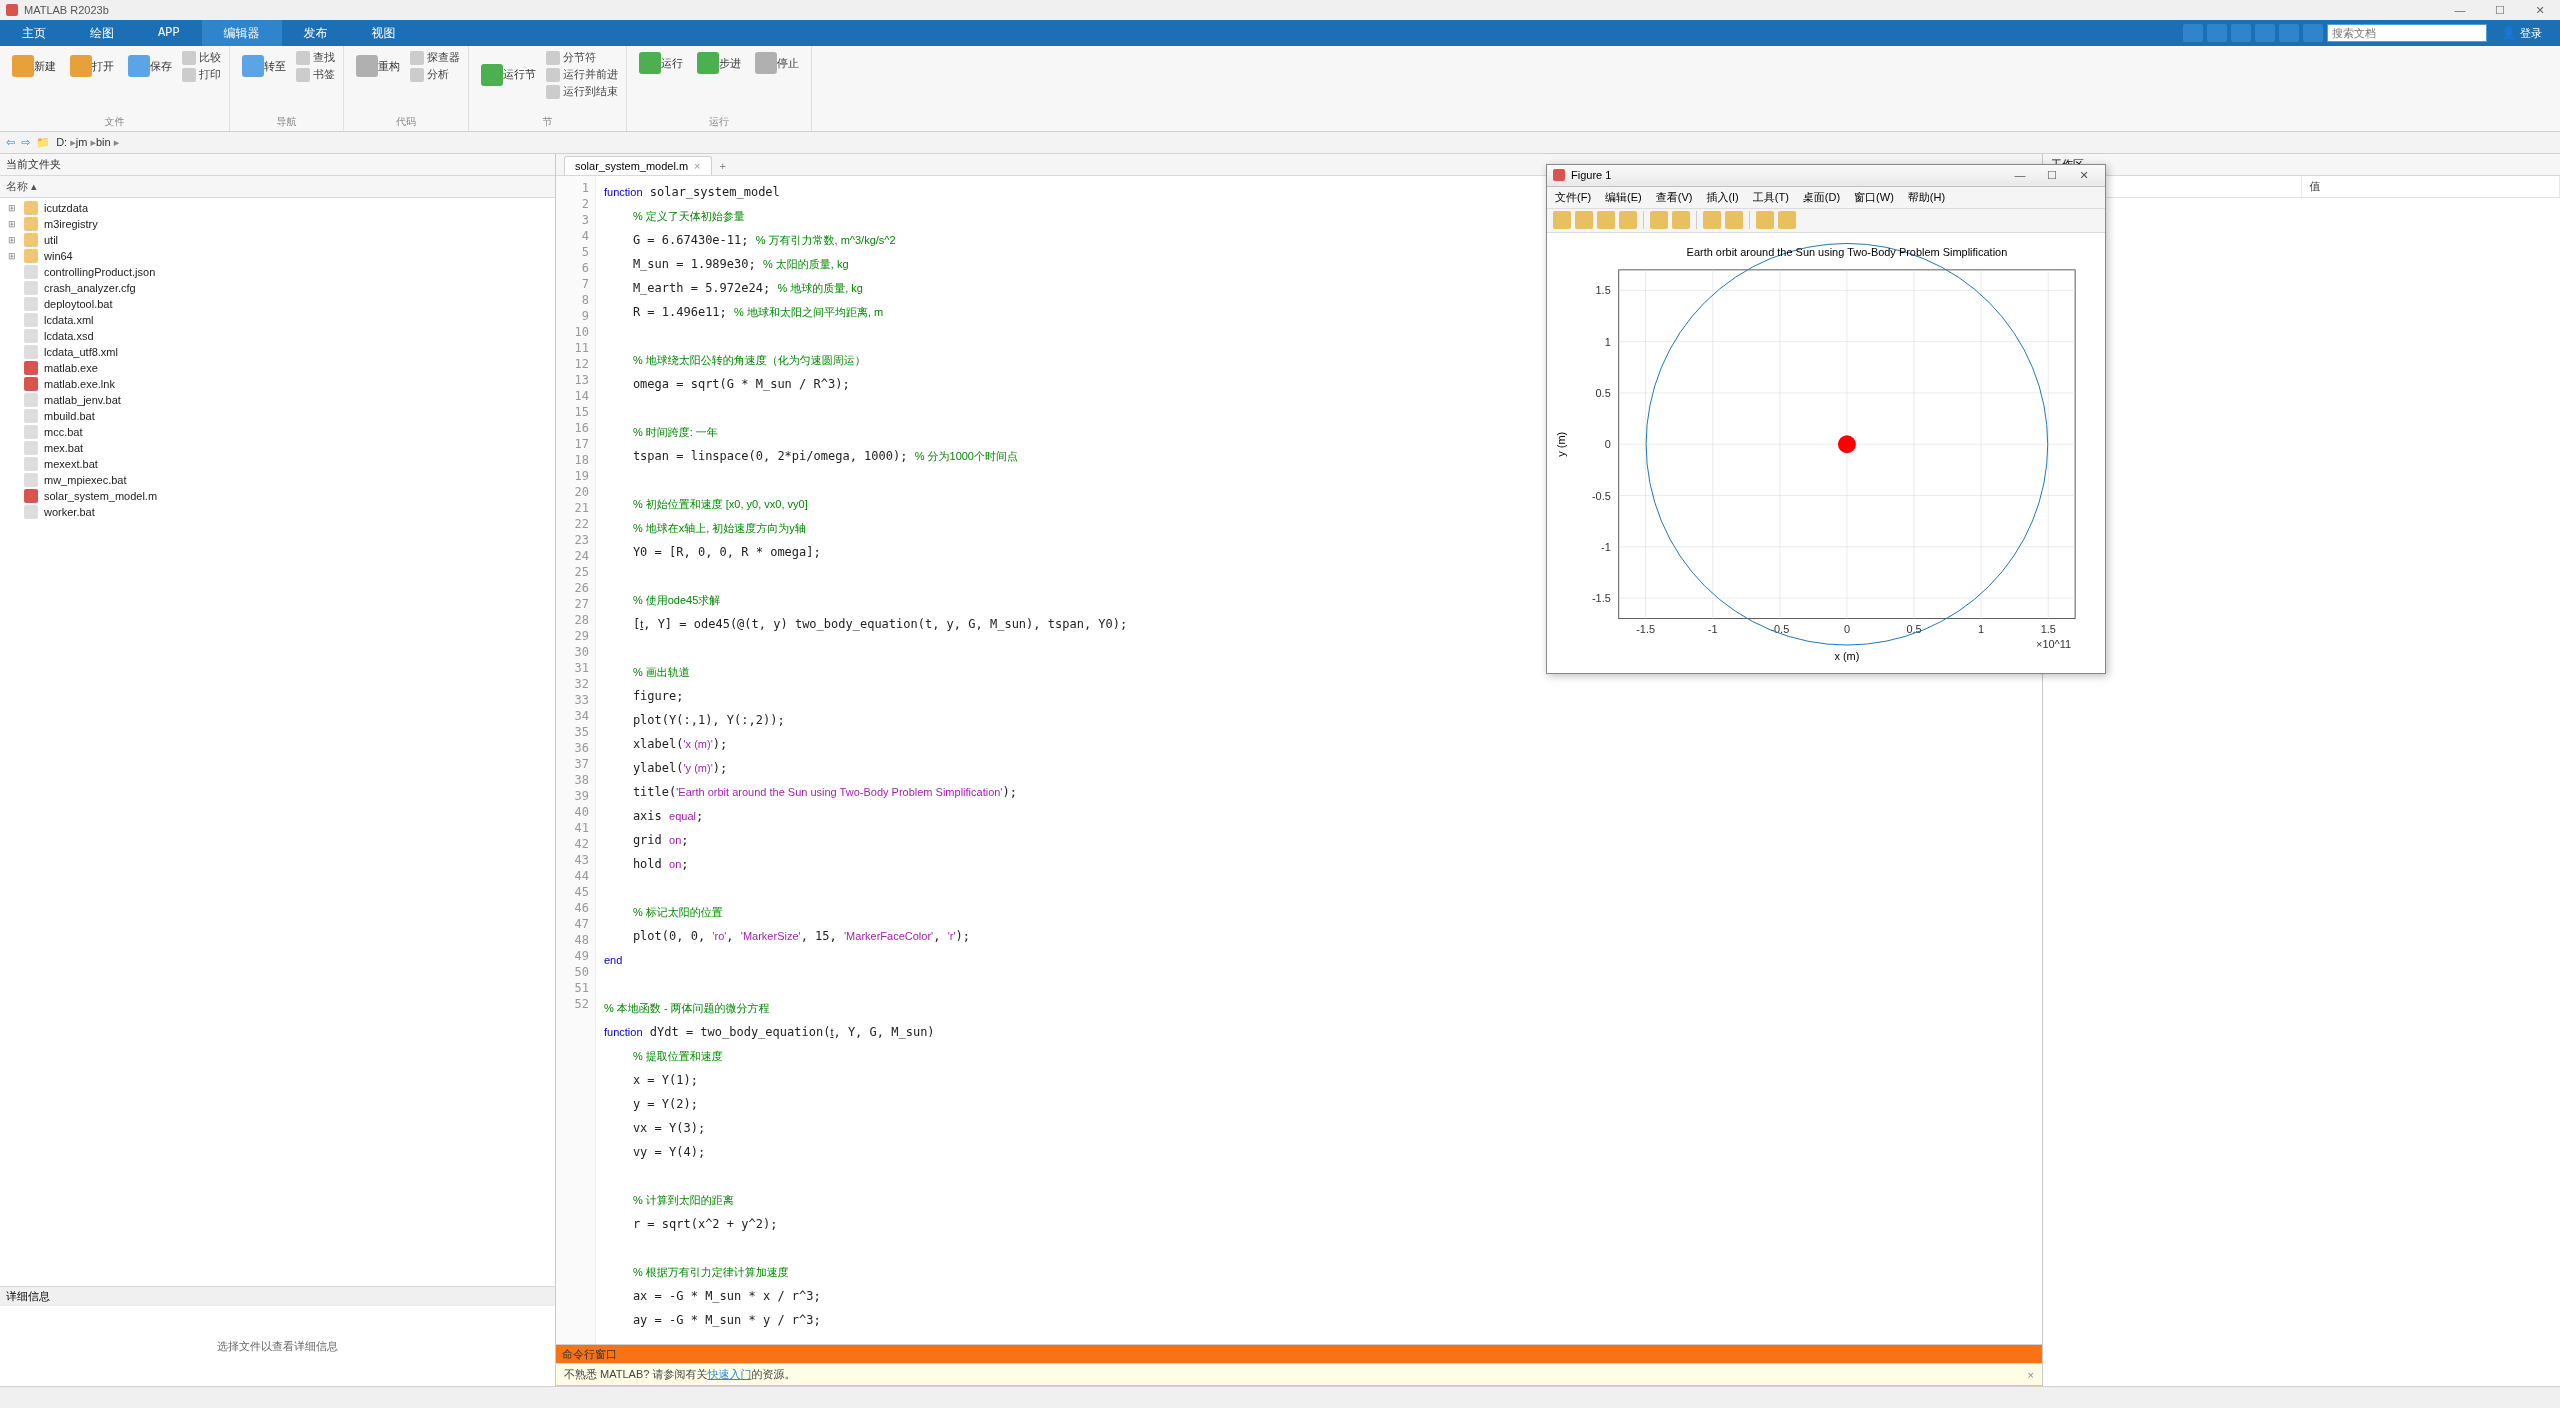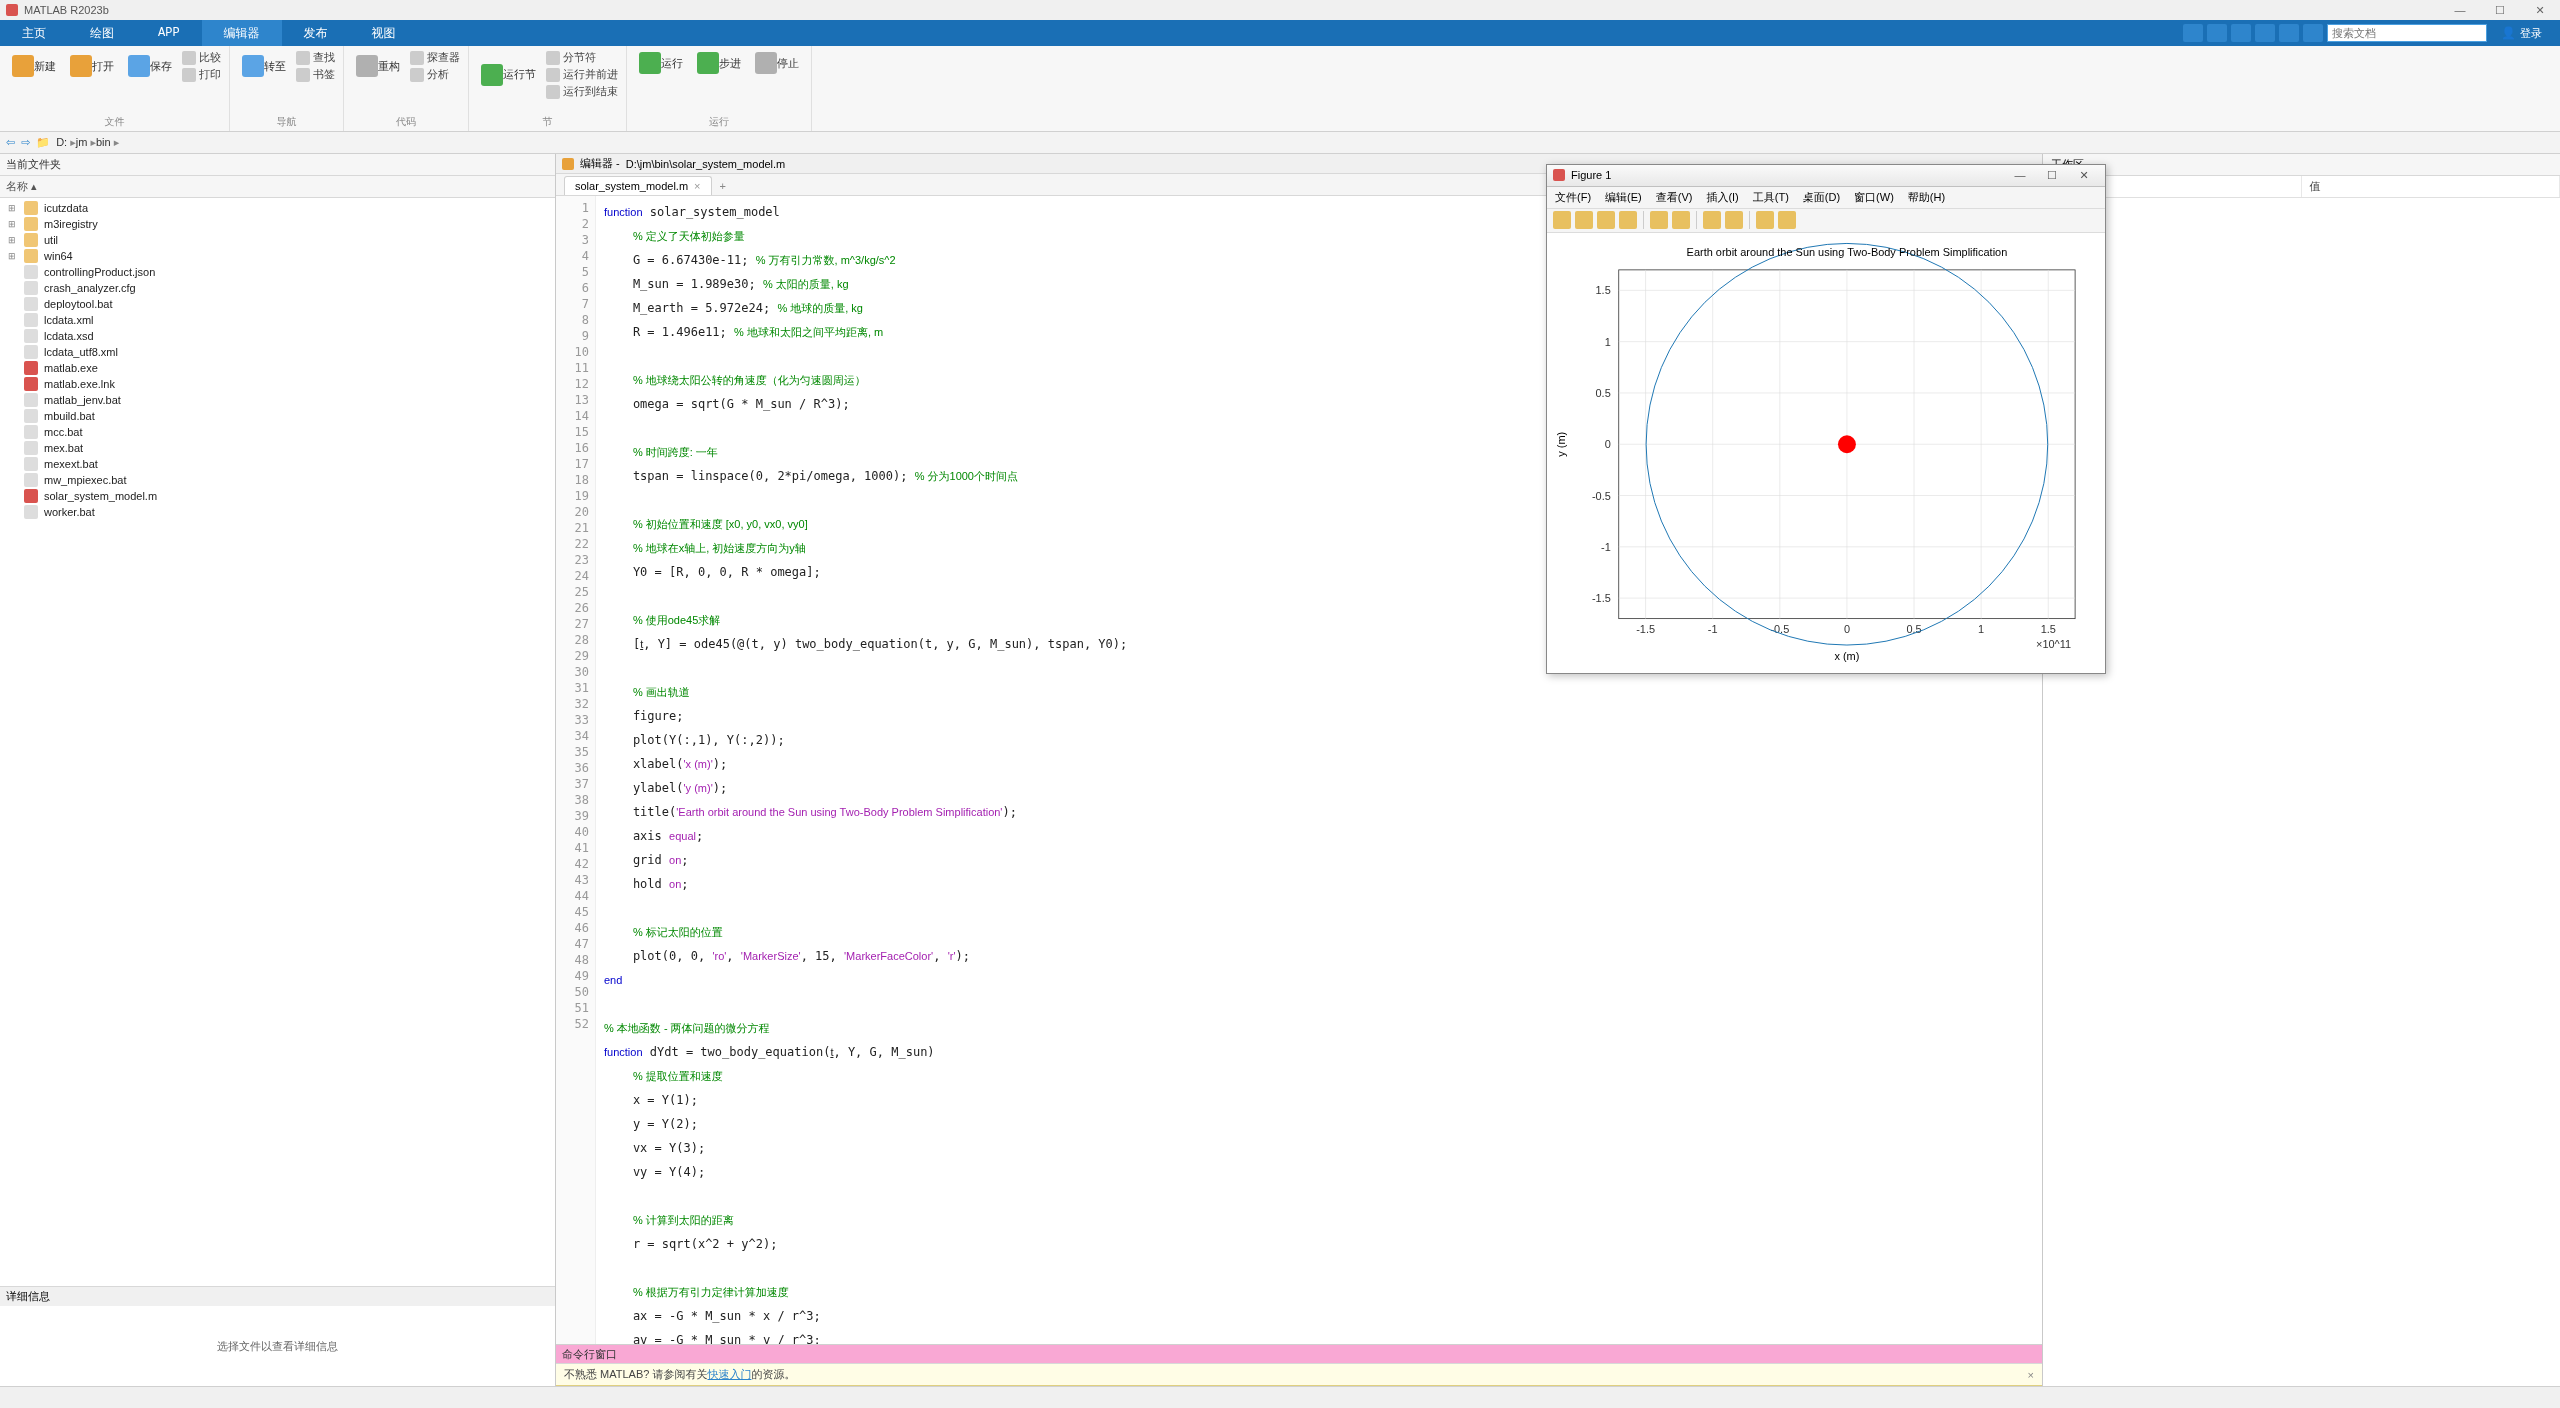--- a/index.html
+++ b/index.html
@@ -49,21 +49,21 @@
 .editor-tabs { height:22px; background:#f5f5f5; border-bottom:1px solid #d8d8d8; display:flex; align-items:end; padding-left:8px; }
 .editor-tabs .etab { background:#fff; border:1px solid #d0d0d0; border-bottom:none; padding:3px 10px; font-size:11px; display:flex; align-items:center; gap:6px; border-radius:3px 3px 0 0; }
 .editor-tabs .etab .close { color:#999; cursor:pointer; }
 .editor-tabs .plus { padding:3px 8px; color:#888; cursor:pointer; }
 .editor-body { flex:1; display:flex; overflow:hidden; }
 .gutter { width:40px; background:#fafafa; color:#999; text-align:right; padding:4px 6px; font-family:Consolas,monospace; font-size:12px; line-height:16px; white-space:pre; border-right:1px solid #eee; }
 .code { flex:1; padding:4px 8px; font-family:Consolas,monospace; font-size:12px; line-height:24px; white-space:pre; color:#222; overflow:auto; }
 .code .kw { color:#0000cc; }
 .code .str { color:#a31fb0; }
 .code .cm { color:#008800; }
-.cmd-hdr { height:20px; background:#f9a8d4; border-top:1px solid #d0d0d0; border-bottom:1px solid #d8d8d8; display:flex; align-items:center; padding:9px 6px; font-size:11px; color:#333; }
+.cmd-hdr { height:20px; background:#f97316; border-top:1px solid #d0d0d0; border-bottom:1px solid #d8d8d8; display:flex; align-items:center; padding:9px 6px; font-size:11px; color:#333; }
 .cmd-banner { background:#fffde6; border-bottom:1px solid #e0d080; padding:3px 8px; font-size:11px; display:flex; align-items:center; color:#444; }
 .cmd-banner a { color:#2e85cc; }
 .cmd-banner .x { margin-left:auto; cursor:pointer; color:#888; }
 .cmd-body { height:320px; background:#fff; padding:4px 8px; font-family:Consolas,monospace; font-size:12px; color:#222; }
 .workspace { width:518px; background:#fff; border-left:1px solid #c9c9c9; }
 .workspace .hdr { height:22px; background:#f6f6f6; border-bottom:1px solid #d8d8d8; display:flex; align-items:center; padding:0 8px; font-size:11px; }
 .workspace .cols { display:flex; border-bottom:1px solid #e0e0e0; }
 .workspace .cols div { flex:1; padding:3px 8px; font-size:11px; color:#444; border-right:1px solid #e8e8e8; }
 .figure-window { position:absolute; left:1546px; top:164px; width:560px; height:510px; background:#f0f0f0; border:1px solid #888; box-shadow:2px 2px 8px rgba(0,0,0,0.25); display:flex; flex-direction:column; }
 .figure-window .fw-title { height:22px; background:linear-gradient(#fafafa,#e8e8e8); display:flex; align-items:center; padding:0 6px; font-size:11px; border-bottom:1px solid #c0c0c0; }
@@ -335,25 +335,20 @@
           <span class="exp"></span>
           <span class="fico file"></span>
           <span>worker.bat</span>
         </div>
       </div>
     <div class="detail-hdr">详细信息</div>
     <div class="detail-body">选择文件以查看详细信息</div>
   </div>
 
   <div class="center">
-    <div class="editor-hdr">
-      <span class="ico"></span>
-      <span>编辑器 - </span>
-      <span>D:\jm\bin\solar_system_model.m</span>
-    </div>
     <div class="editor-tabs">
       <div class="etab">
         <span>solar_system_model.m</span>
           <span class="close">×</span>
       </div>
       <div class="plus">+</div>
     </div>
     <div class="editor-body">
       <div class="gutter" id="gutter">1
 2

